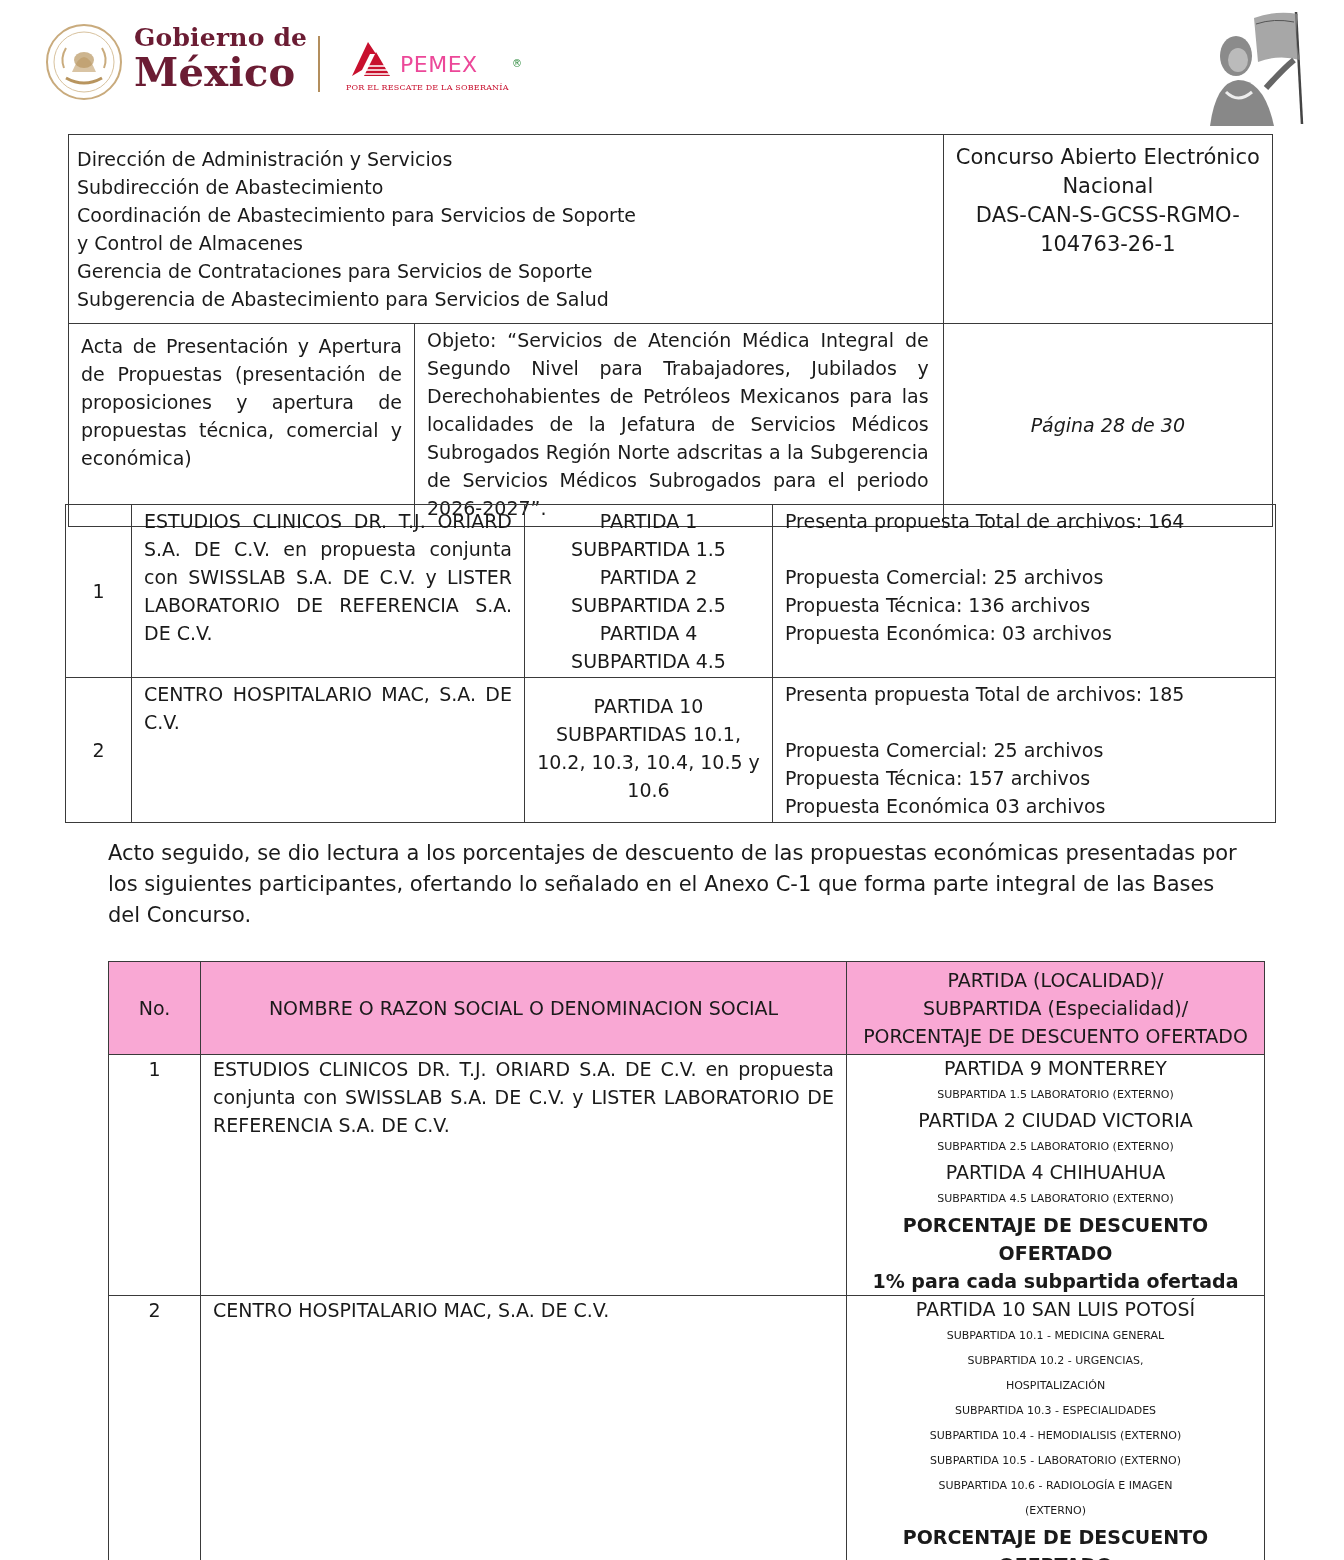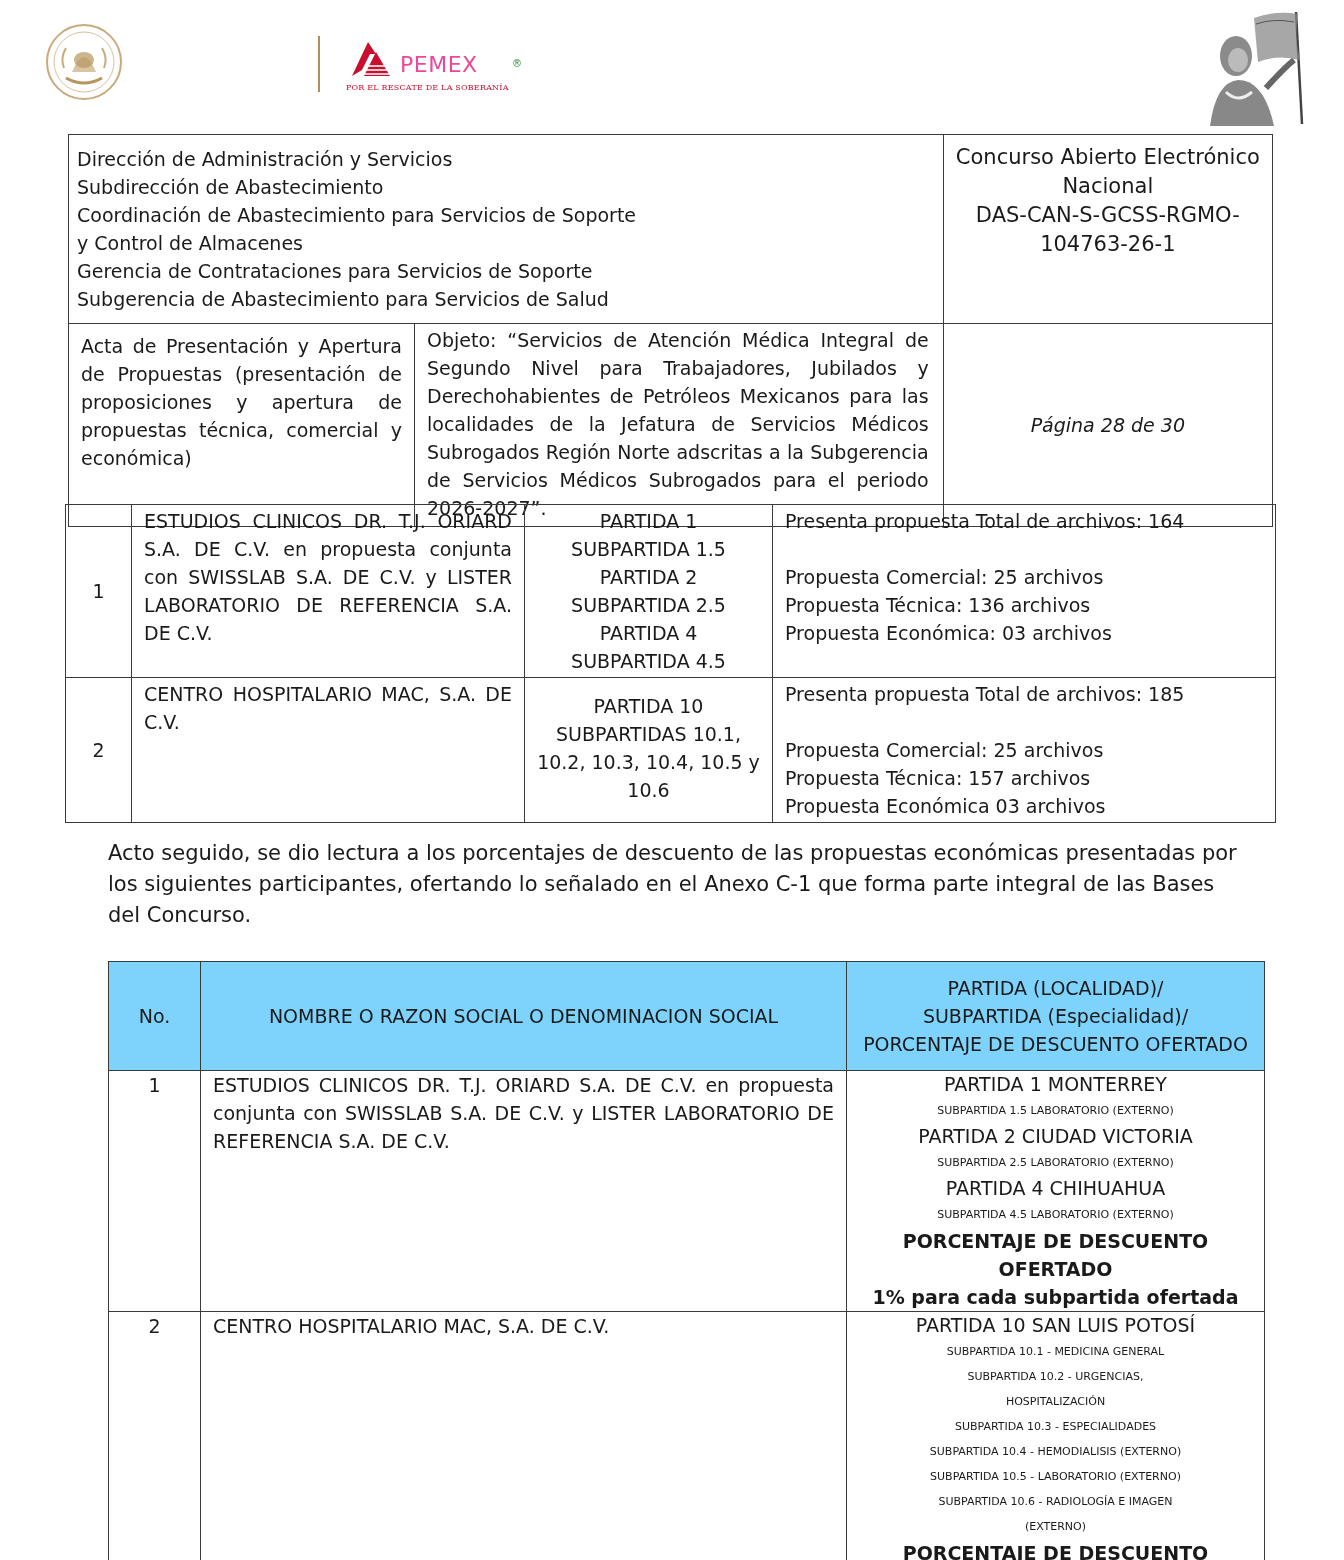--- a/index.html
+++ b/index.html
@@ -41,21 +41,21 @@
   .prop-table tr.r1 td { height: 167px; }
   .prop-table tr.r2 td { height: 140px; }
   .prop-table td.files .gap { height: 28px; }
   .prop-table tr.r2 td.parts { vertical-align: top; padding-top: 14px; }
 
   
   .para { position: absolute; left: 108px; top: 838px; width: 1130px; font-size: 21px; line-height: 31px; color: #1a1a1a; }
 
   
   .desc-table { left: 108px; top: 961px; width: 1157px; }
-  .desc-table th { background: #7dd3fc; text-align: center; vertical-align: middle; padding: 12px 6px; height: 86px; margin-left: 28px; }
+  .desc-table th { background: #f9a8d4; text-align: center; vertical-align: middle; padding: 4px 6px; height: 86px; margin-left: 28px; }
   .desc-table td { padding: 0 12px; }
   .desc-table .c-no { width: 92px; text-align: center; }
   .desc-table .c-name { width: 646px; }
   .desc-table td.c-name { text-align: justify; }
   .desc-table td.c-part { text-align: center; padding: 0 4px; }
   .desc-table tr.d1 td { height: 213px; }
   .desc-table tr.d2 td { height: 282px; }
   .sub { font-size: 11px; line-height: 25px; }
   .part-main { font-size: 19px; line-height: 27px; }
   .pct-label { font-weight: bold; font-size: 19px; line-height: 28px; }
@@ -66,20 +66,24 @@
 <div class="header">
   <svg class="gob-logo" viewBox="0 0 80 80">
     <circle cx="40" cy="40" r="37" fill="none" stroke="#c9ab7d" stroke-width="2"></circle>
     <circle cx="40" cy="40" r="30" fill="none" stroke="#d8c29e" stroke-width="1"></circle>
     <path d="M28 50 Q40 20 52 50 Z" fill="#c9ab7d" opacity="0.7"></path>
     <ellipse cx="40" cy="38" rx="10" ry="8" fill="#b8955f" opacity="0.7"></ellipse>
     <path d="M22 56 Q40 66 58 56" fill="none" stroke="#b8955f" stroke-width="3"></path>
     <path d="M20 46 Q16 36 22 26" fill="none" stroke="#c9ab7d" stroke-width="2"></path>
     <path d="M60 46 Q64 36 58 26" fill="none" stroke="#c9ab7d" stroke-width="2"></path>
   </svg>
+  <div class="gob-text">
+    <div class="l1">Gobierno de</div>
+    <div class="l2">México</div>
+  </div>
   <div class="divider-v"></div>
   <svg class="pemex-mark" viewBox="0 0 50 42">
     <path d="M6 40 L22 6 L30 18 L24 18 L16 34 Z" fill="#c8102e"></path>
     <path d="M18 40 L30 16 L44 40 Z" fill="#c8102e"></path>
     <path d="M22 30 L44 30 M20 34 L46 34 M18 38 L48 38" stroke="#ffffff" stroke-width="1.5"></path>
   </svg>
   <div class="pemex-word">PEMEX</div>
   <div class="pemex-reg">®</div>
   <div class="pemex-tag">POR EL RESCATE DE LA SOBERANÍA</div>
   <svg class="heroine" viewBox="0 0 112 118">
@@ -169,21 +173,21 @@
     <th class="c-part">
       <div>PARTIDA (LOCALIDAD)/</div>
       <div>SUBPARTIDA (Especialidad)/</div>
       <div>PORCENTAJE DE DESCUENTO OFERTADO</div>
     </th>
   </tr>
   <tr class="d1">
     <td class="c-no">1</td>
     <td class="c-name">ESTUDIOS CLINICOS DR. T.J. ORIARD S.A. DE C.V.  en propuesta conjunta con SWISSLAB S.A. DE C.V. y LISTER LABORATORIO DE REFERENCIA S.A. DE C.V.</td>
     <td class="c-part">
-      <div class="part-main">PARTIDA 1 MONTERREY</div>
+      <div class="part-main">PARTIDA 9 MONTERREY</div>
       <div class="sub">SUBPARTIDA 1.5 LABORATORIO (EXTERNO)</div>
       <div class="part-main">PARTIDA 2 CIUDAD VICTORIA</div>
       <div class="sub">SUBPARTIDA 2.5 LABORATORIO (EXTERNO)</div>
       <div class="part-main">PARTIDA 4 CHIHUAHUA</div>
       <div class="sub">SUBPARTIDA 4.5 LABORATORIO (EXTERNO)</div>
       <div class="pct-label">PORCENTAJE DE DESCUENTO OFERTADO</div>
       <div class="pct-label">1% para cada subpartida ofertada</div>
     </td>
   </tr>
   <tr class="d2">

